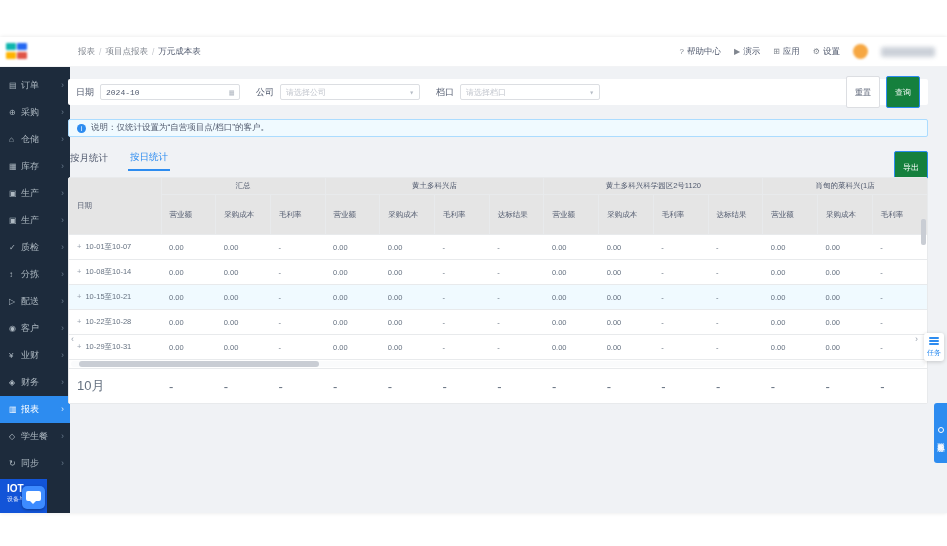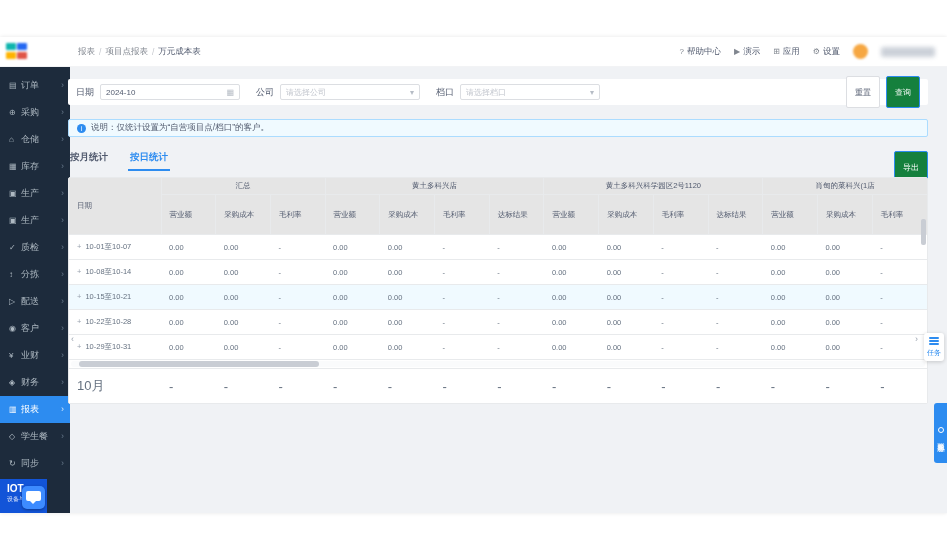--- a/index.html
+++ b/index.html
@@ -36,21 +36,21 @@
   .iot-sub{font-size:6px;opacity:.85;}
   .iot-chat{position:absolute;right:2px;bottom:4px;width:23px;height:23px;border-radius:5px;background:#3d8bff;box-shadow:0 1px 3px rgba(0,0,0,.35);cursor:pointer;}
   .iot-chat::before{content:"";position:absolute;left:4px;top:5px;width:15px;height:10px;border-radius:2px;background:#fff;}
   .iot-chat::after{content:"";position:absolute;left:8px;top:15px;border:3px solid transparent;border-top-color:#fff;}
 
   
   .main{position:absolute;top:30px;left:60px;width:877px;height:446px;padding:12px 9px 0 8px;}
   .filter-card{height:26px;background:#fff;border-radius:2px;display:flex;align-items:center;gap:16px;padding:0 8px;}
   .f-group{display:flex;align-items:center;gap:6px;}
   .f-label{font-size:9px;color:#515a6e;flex:none;}
-  .f-box{width:140px;height:16px;border:1px solid #dcdee2;border-radius:2px;background:#fff;display:flex;align-items:center;padding:0 5px;}
+  .f-box{width:140px;height:16px;border:1px solid #dcdee2;border-radius:2px;background:#fff;display:flex;align-items:center;padding:0 5px;font-family:Liberation Mono, monospace;}
   .f-box input{border:none;outline:none;flex:1;min-width:0;font-size:8px;font-family:inherit;color:#515a6e;background:transparent;}
   .f-box input::placeholder{color:#c0c4cc;}
   .f-suffix{color:#b6bcc5;font-size:8px;flex:none;}
   .f-buttons{margin-left:auto;display:flex;gap:6px;}
   .btn{height:32px;padding:0 8px;border-radius:2px;font-size:8px;display:flex;align-items:center;cursor:pointer;border:1px solid #dcdee2;background:#fff;color:#515a6e;font-family:inherit;}
   .btn.primary{background:#15803d;border-color:#2d8cf0;color:#fff;}
 
   .alert{margin-top:14px;height:18px;background:#f0faff;border:1px solid #abdcff;border-radius:2px;display:flex;align-items:center;gap:5px;padding:0 8px;font-size:8.5px;color:#515a6e;}
   .alert-icon{width:9px;height:9px;border-radius:50%;background:#2d8cf0;color:#fff;font-size:7px;line-height:9px;text-align:center;font-style:normal;flex:none;}
 
@@ -244,21 +244,21 @@
         <button class="btn primary">查询</button>
       </div>
     </div>
 
     <div class="alert">
       <i class="alert-icon">i</i>
       <span>说明：仅统计设置为“自营项目点/档口”的客户。</span>
     </div>
 
     <div class="tabs-row">
-      <div style="display:flex;align-items:flex-start;font-weight:bold;">
+      <div style="display:flex;align-items:center;">
           <div class="tab">按月统计</div>
           <div class="tab active">按日统计</div>
         </div>
       <button class="btn primary export-btn">导出</button>
     </div>
 
     <div class="table-card">
       <table>
         <colgroup id="colgroup">
             <col style="width:92px">

